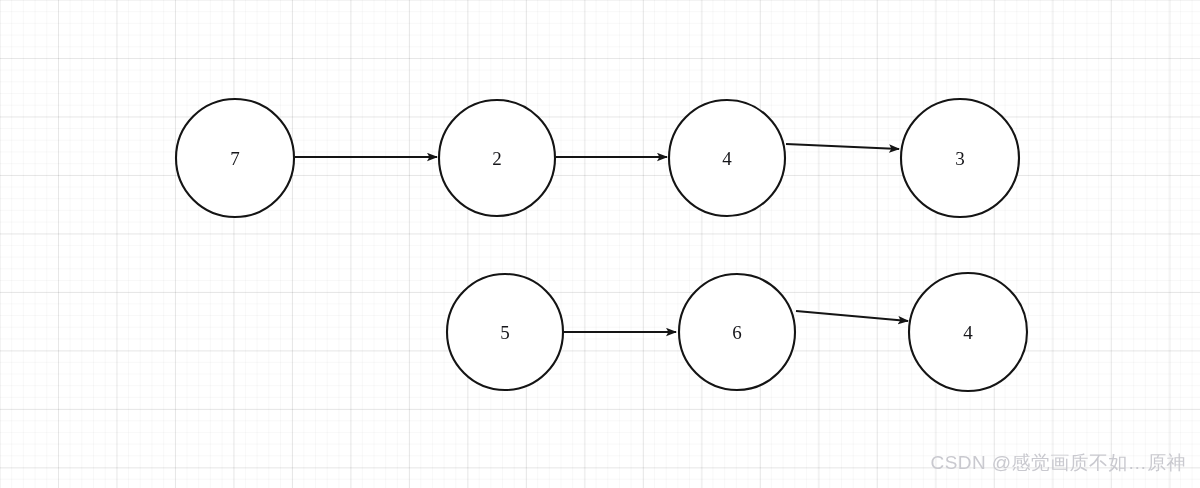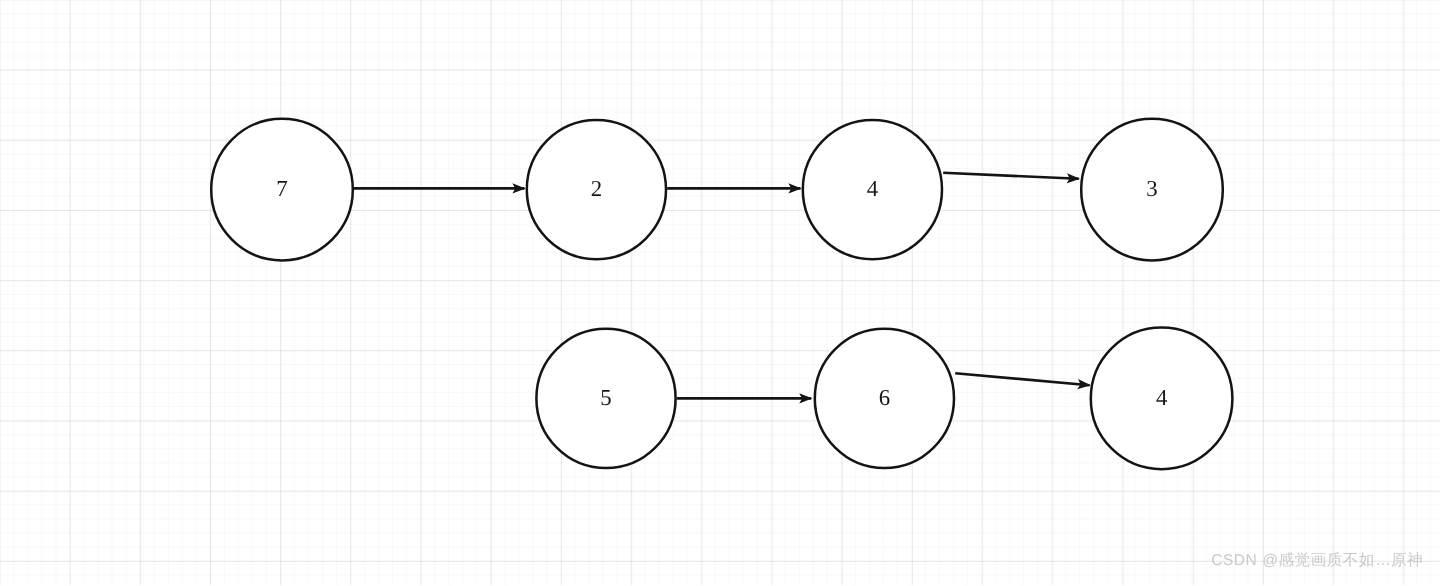--- a/index.html
+++ b/index.html
@@ -52,21 +52,21 @@
     stroke: #141414;
     stroke-width: 2.2;
     fill: none;
   }
   .watermark {
     position: absolute;
     right: 14px;
     bottom: 12px;
     color: #c9c9cf;
     font-family: "Liberation Sans", "DejaVu Sans", sans-serif;
-    font-size: 13px;
+    font-size: 19px;
     letter-spacing: 0.4px;
     white-space: nowrap;
     user-select: none;
   }
 </style>
 </head>
 <body>
 
 <div id="canvas">
 

